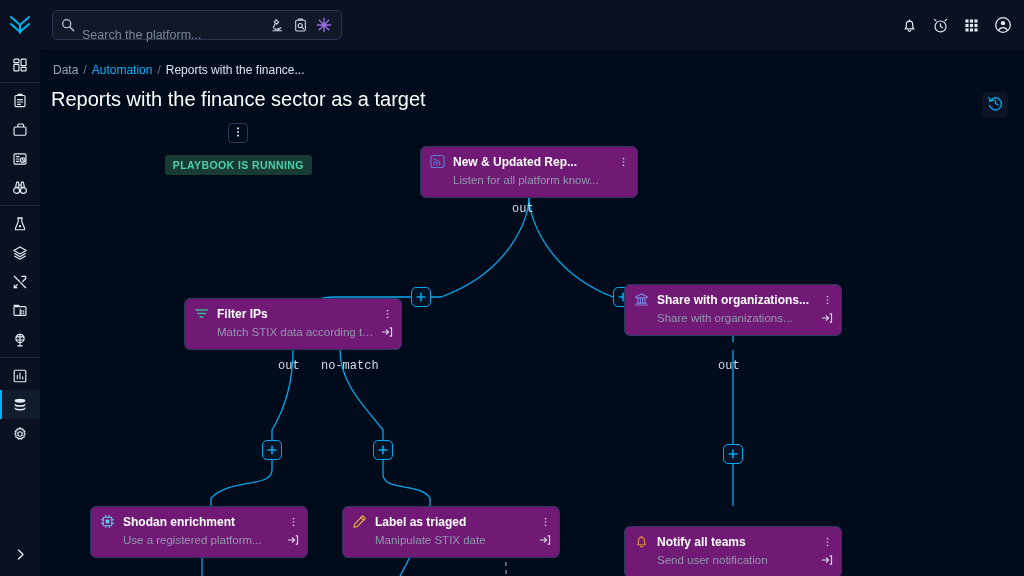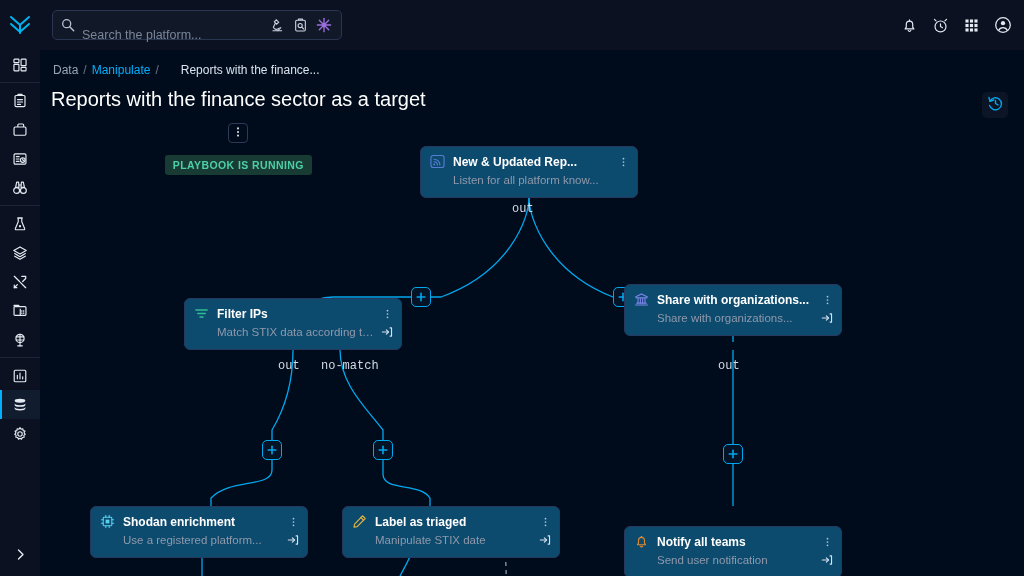--- a/index.html
+++ b/index.html
@@ -89,21 +89,21 @@
     overflow: hidden;
   }
   #breadcrumb {
     position: absolute; left: 13px; top: 13px;
     font-size: 12px; color: #9aa4b6;
     display: flex; align-items: center; gap: 5px;
     white-space: nowrap;
   }
   #breadcrumb .crumb-link { color: #00b0ff; cursor: pointer; }
   #breadcrumb .crumb-sep { color: #6a7589; }
-  #breadcrumb .crumb-cur { color: #dbe3ef; margin-left: 17px; }
+  #breadcrumb .crumb-cur { color: #dbe3ef; }
 
   #titlerow {
     position: absolute; left: 11px; top: 38px;
     display: flex; align-items: center; gap: 12px; flex-direction: column;
   }
   #page-title { font-size: 20px; color: #ffffff; font-weight: 400; white-space: nowrap; }
   #title-menu {
     width: 20px; height: 20px; border-radius: 4px;
     border: 1px solid #2d3a55;
     display: flex; align-items: center; justify-content: center;
@@ -127,21 +127,21 @@
     cursor: pointer;
   }
 
   
   #canvas { position: absolute; left: 0; top: 0; width: 984px; height: 526px; }
   #edges { position: absolute; left: 0; top: 0; width: 984px; height: 526px; }
 
   .node {
     position: absolute;
     width: 218px; height: 52px;
-    background: #0c4a6e;
+    background: #701a75;
     border: 1px solid #27395e;
     border-radius: 6px;
     cursor: pointer;
   }
   .node .nrow1 {
     position: absolute; left: 9px; top: 7px; right: 8px;
     display: flex; align-items: center; gap: 8px;
   }
   .node .nicon { width: 15px; height: 15px; display: flex; align-items: center; justify-content: center; flex: 0 0 15px; }
   .node .ntitle {
@@ -462,21 +462,21 @@
         </svg>
       </span>
     </div>
   </div>
 
   <div id="main">
 
     <div id="breadcrumb">
       <span>Data</span>
       <span class="crumb-sep">/</span>
-      <span class="crumb-link">Manipulate</span>
+      <span class="crumb-link">Automation</span>
       <span class="crumb-sep">/</span>
       <span class="crumb-cur">Reports with the finance...</span>
     </div>
 
     <div id="titlerow">
       <div id="page-title">Reports with the finance sector as a target</div>
       <div id="title-menu">
         <span>
           <svg width="12" height="12" viewBox="0 0 12 12">
             <g fill="#d5dce8">

